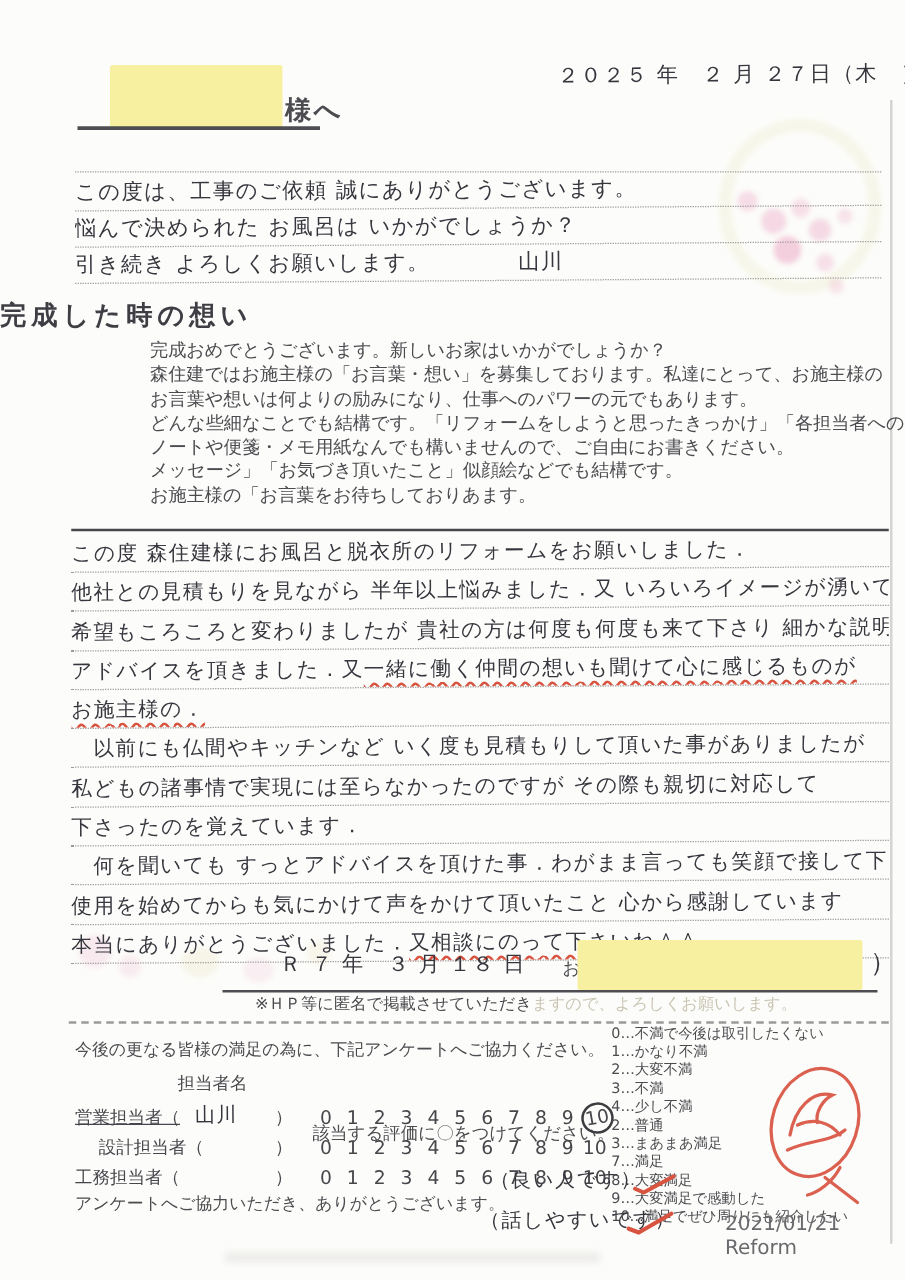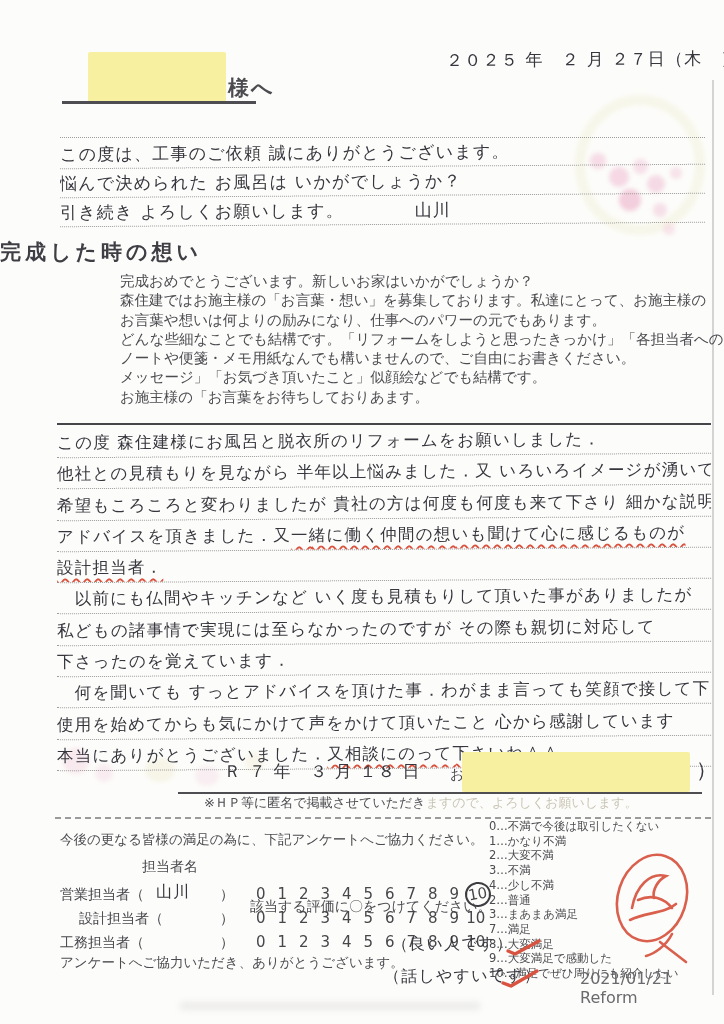--- a/index.html
+++ b/index.html
@@ -116,21 +116,21 @@
     <div>メッセージ」「お気づき頂いたこと」似顔絵などでも結構です。</div>
     <div>お施主様の「お言葉をお待ちしておりあます。</div>
   </div>
   <div class="abs divider"></div>
 
   <div class="abs feedback">
     <div class="fb-row hand tilt"><span>この度 森住建様にお風呂と脱衣所のリフォームをお願いしました．</span></div>
     <div class="fb-row hand tilt"><span>他社との見積もりを見ながら 半年以上悩みました．又 いろいろイメージが湧いてきて</span></div>
     <div class="fb-row hand tilt"><span>希望もころころと変わりましたが 貴社の方は何度も何度も来て下さり 細かな説明や</span></div>
     <div class="fb-row hand tilt"><span>アドバイスを頂きました．又</span><span class="red-wavy">一緒に働く仲間の想いも聞けて心に感じるものが</span></div>
-    <div class="fb-row hand tilt"><span class="red-wavy">設計担当者．</span></div>
+    <div class="fb-row hand tilt"><span class="red-wavy">お施主様の．</span></div>
     <div class="fb-row hand tilt"><span>　以前にも仏間やキッチンなど いく度も見積もりして頂いた事がありましたが</span></div>
     <div class="fb-row hand tilt"><span>私どもの諸事情で実現には至らなかったのですが その際も親切に対応して</span></div>
     <div class="fb-row hand tilt"><span>下さったのを覚えています．</span></div>
     <div class="fb-row hand tilt"><span>　何を聞いても すっとアドバイスを頂けた事．わがまま言っても笑顔で接して下さったこと</span></div>
     <div class="fb-row hand tilt"><span>使用を始めてからも気にかけて声をかけて頂いたこと 心から感謝しています</span></div>
     <div class="fb-row hand tilt"><span>本当にありがとうございました．</span><span class="red-wavy">又相談にのって下さいね</span><span>＾＾</span></div>
   </div>
 
   <div class="abs signoff">
     <span class="signoff-date hand">Ｒ ７ 年　３ 月 １８ 日</span>
@@ -142,21 +142,21 @@
     <span>※ＨＰ等に匿名で掲載させていただき</span><span class="hp-faint">ますので、よろしくお願いします。</span>
   </div>
 
   <div class="abs dashed-sep"></div>
 
   <div class="abs survey-intro print">今後の更なる皆様の満足の為に、下記アンケートへご協力ください。</div>
 
   <div class="abs tbl-head1 print">担当者名</div>
   <div class="abs tbl-head2 print">該当する評価に〇をつけてください。</div>
 
-  <div class="abs s-row" style="top:883px;">
+  <div class="abs s-row" style="top:883px;text-decoration:underline;">
     <span>営業担当者（</span>
     <span class="s-name hand tilt">山川</span>
     <span class="s-close">）</span>
     <div class="nums">
       <span>0</span>
       <span>1</span>
       <span>2</span>
       <span>3</span>
       <span>4</span>
       <span>5</span>

